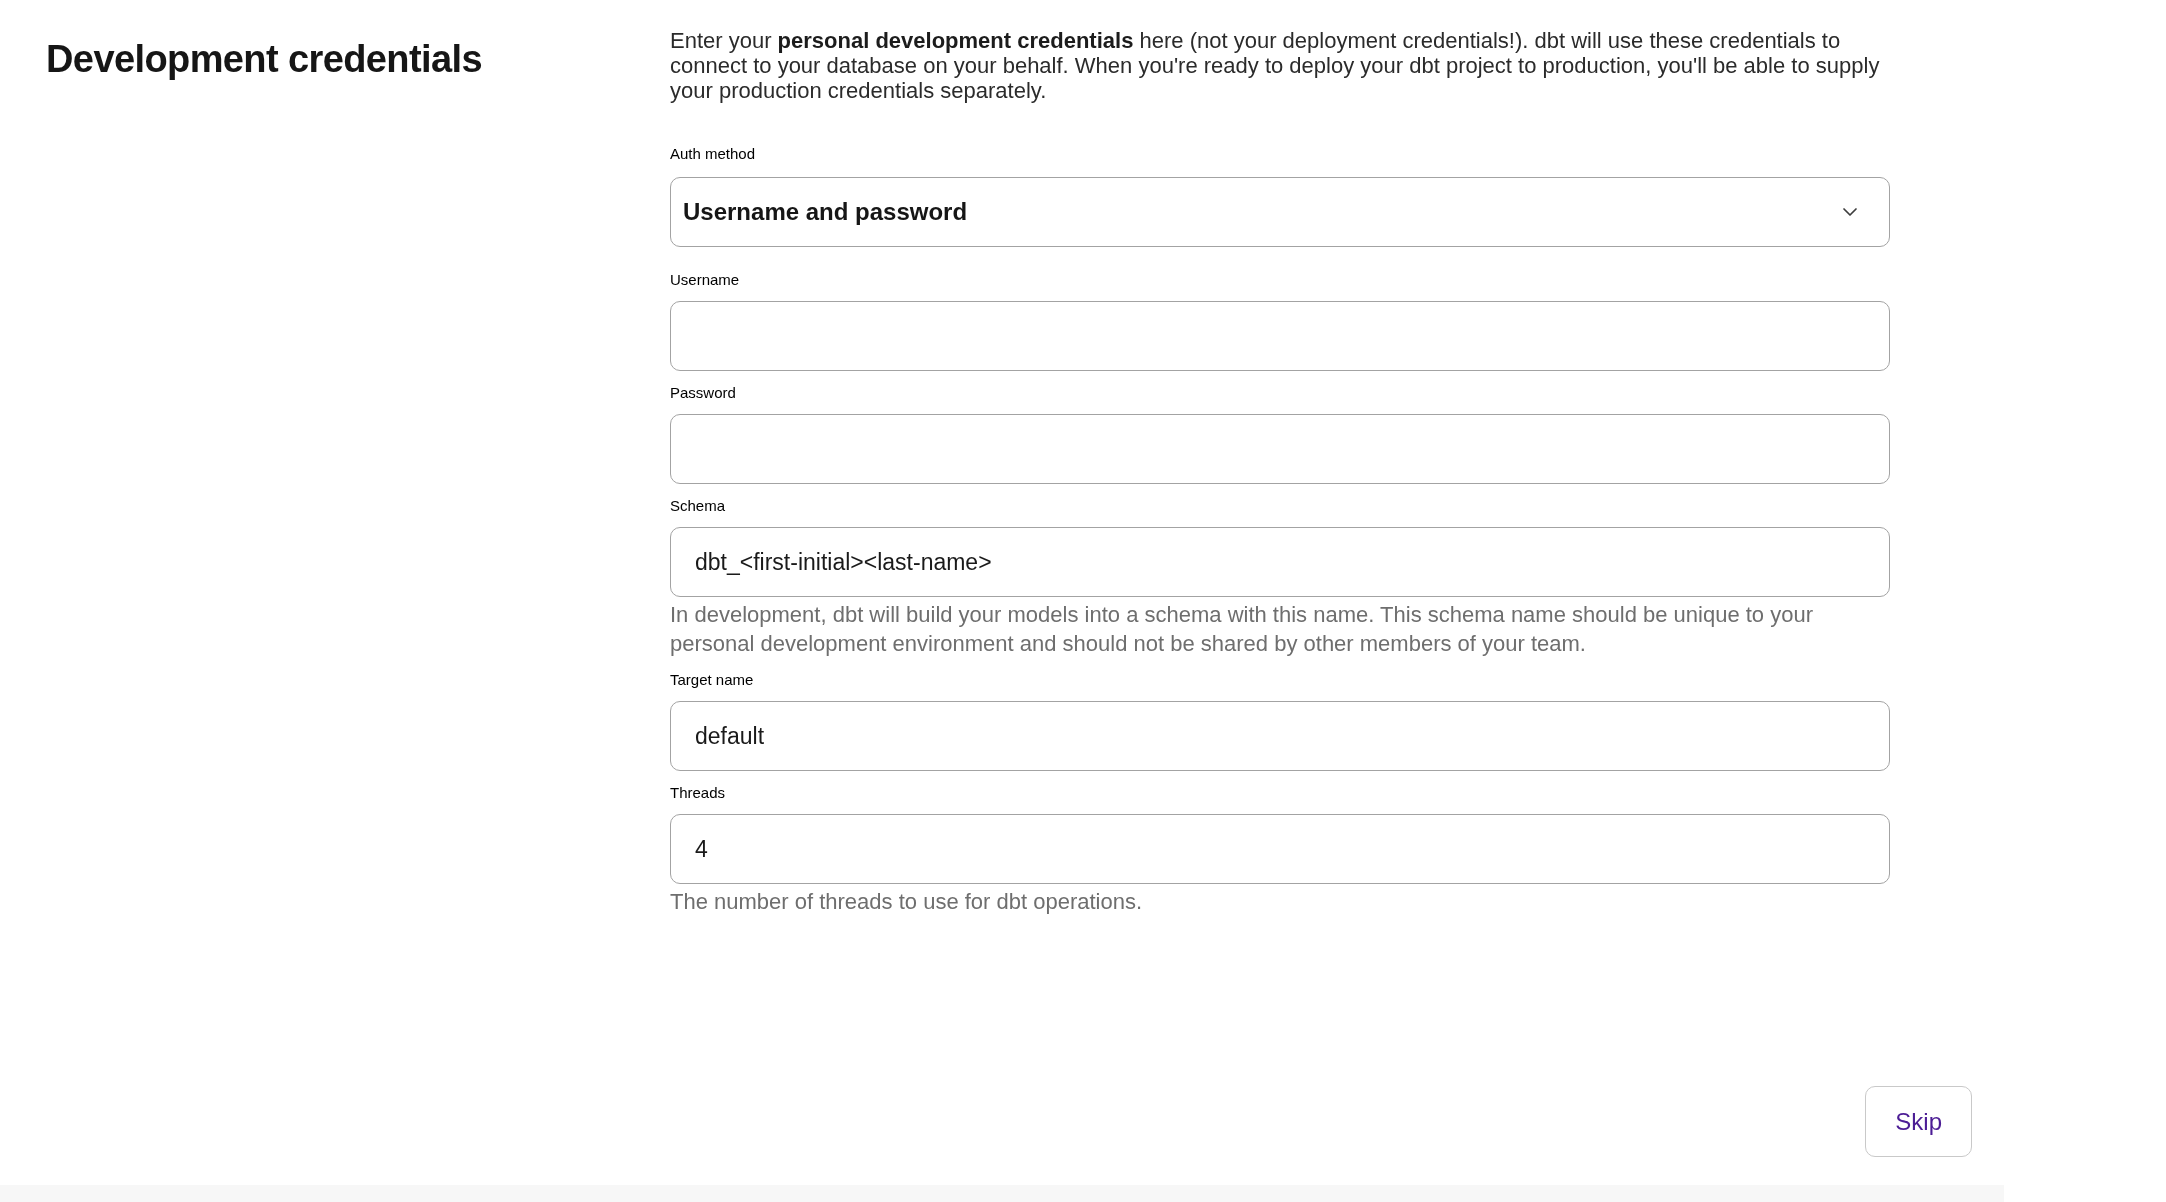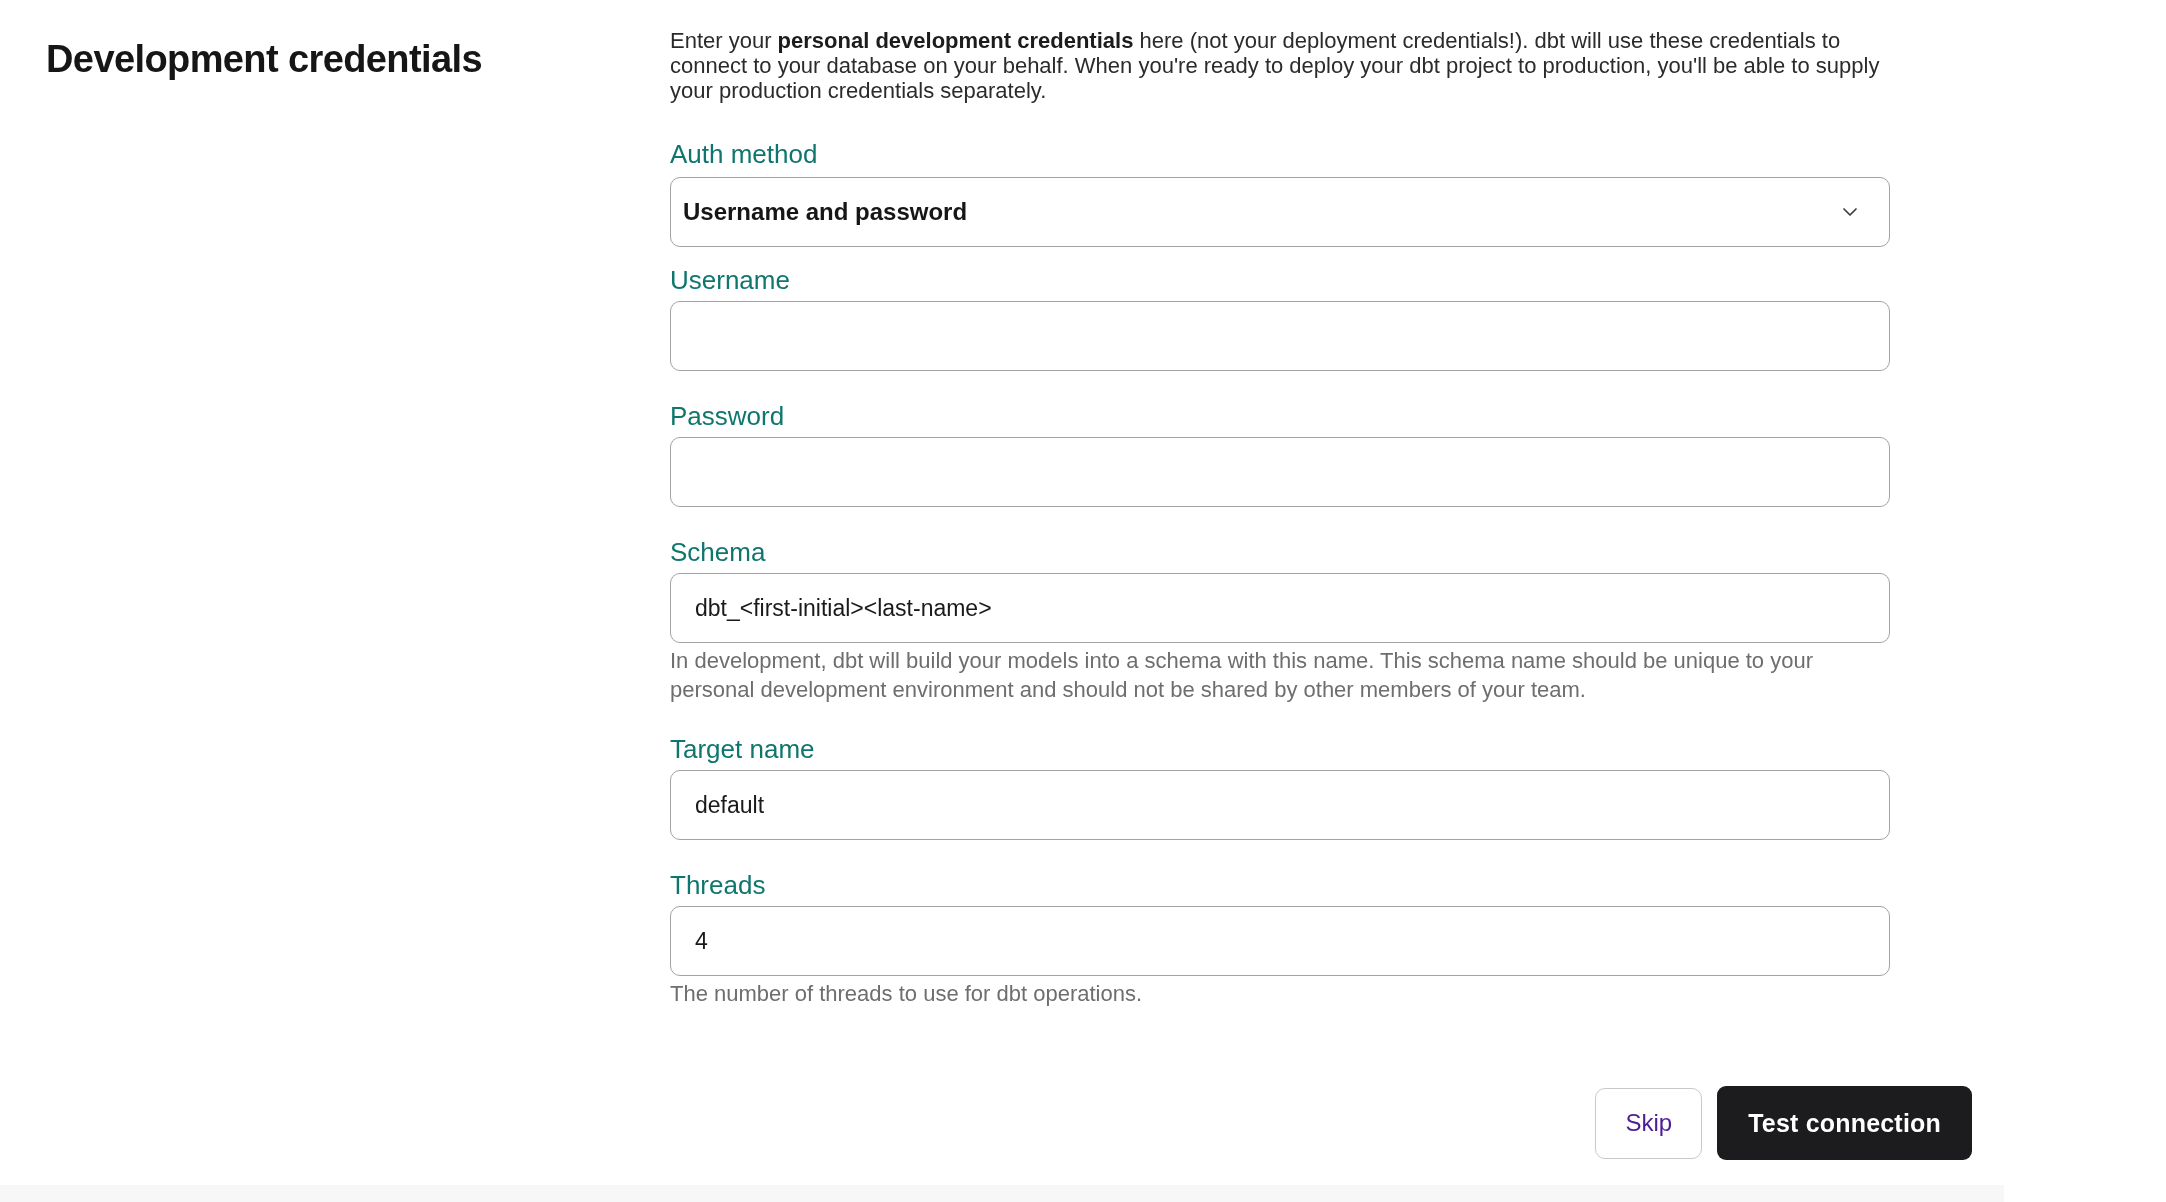--- a/index.html
+++ b/index.html
@@ -22,25 +22,25 @@
     position: absolute; left: 670px; top: 28px; width: 1220px;
   }
 
   .intro {
     font-size: 22px; line-height: 25px; color: #2b2b2b;
   }
   .intro b { font-weight: 700; color: #1c1c1c; }
 
   .field-label {
     display: block;
-    font-size: 26px; line-height: 26px; color: #0f766e;
+    font-size: 15px; line-height: 26px; color: #000000;
   }
   .lbl-auth    { margin-top: 38px; }
   .lbl-after-select { margin-top: 20px; }
-  .lbl-std     { margin-top: 32px; }
+  .lbl-std     { margin-top: 9px; }
 
   .select-box {
     margin-top: 10px;
     position: relative;
     height: 70px; width: 100%;
     border: 1.5px solid #a3a3a3; border-radius: 10px;
     background: #ffffff;
     display: flex; align-items: center;
     padding: 0 60px 0 12px;
     cursor: pointer;
@@ -138,18 +138,17 @@
     <input class="text-input" type="text" value="default" style="">
 
     <label class="field-label lbl-std">Threads</label>
     <input class="text-input" type="text" value="4" style="">
     <p class="help-text">The number of threads to use for dbt operations.</p>
 
   </div>
 
   <div class="footer-actions">
     <button class="btn btn-skip">Skip</button>
-    <button class="btn btn-primary">Test connection</button>
   </div>
 
   <div class="bottom-strip"></div>
 
 </div>
 
 </body></html>

